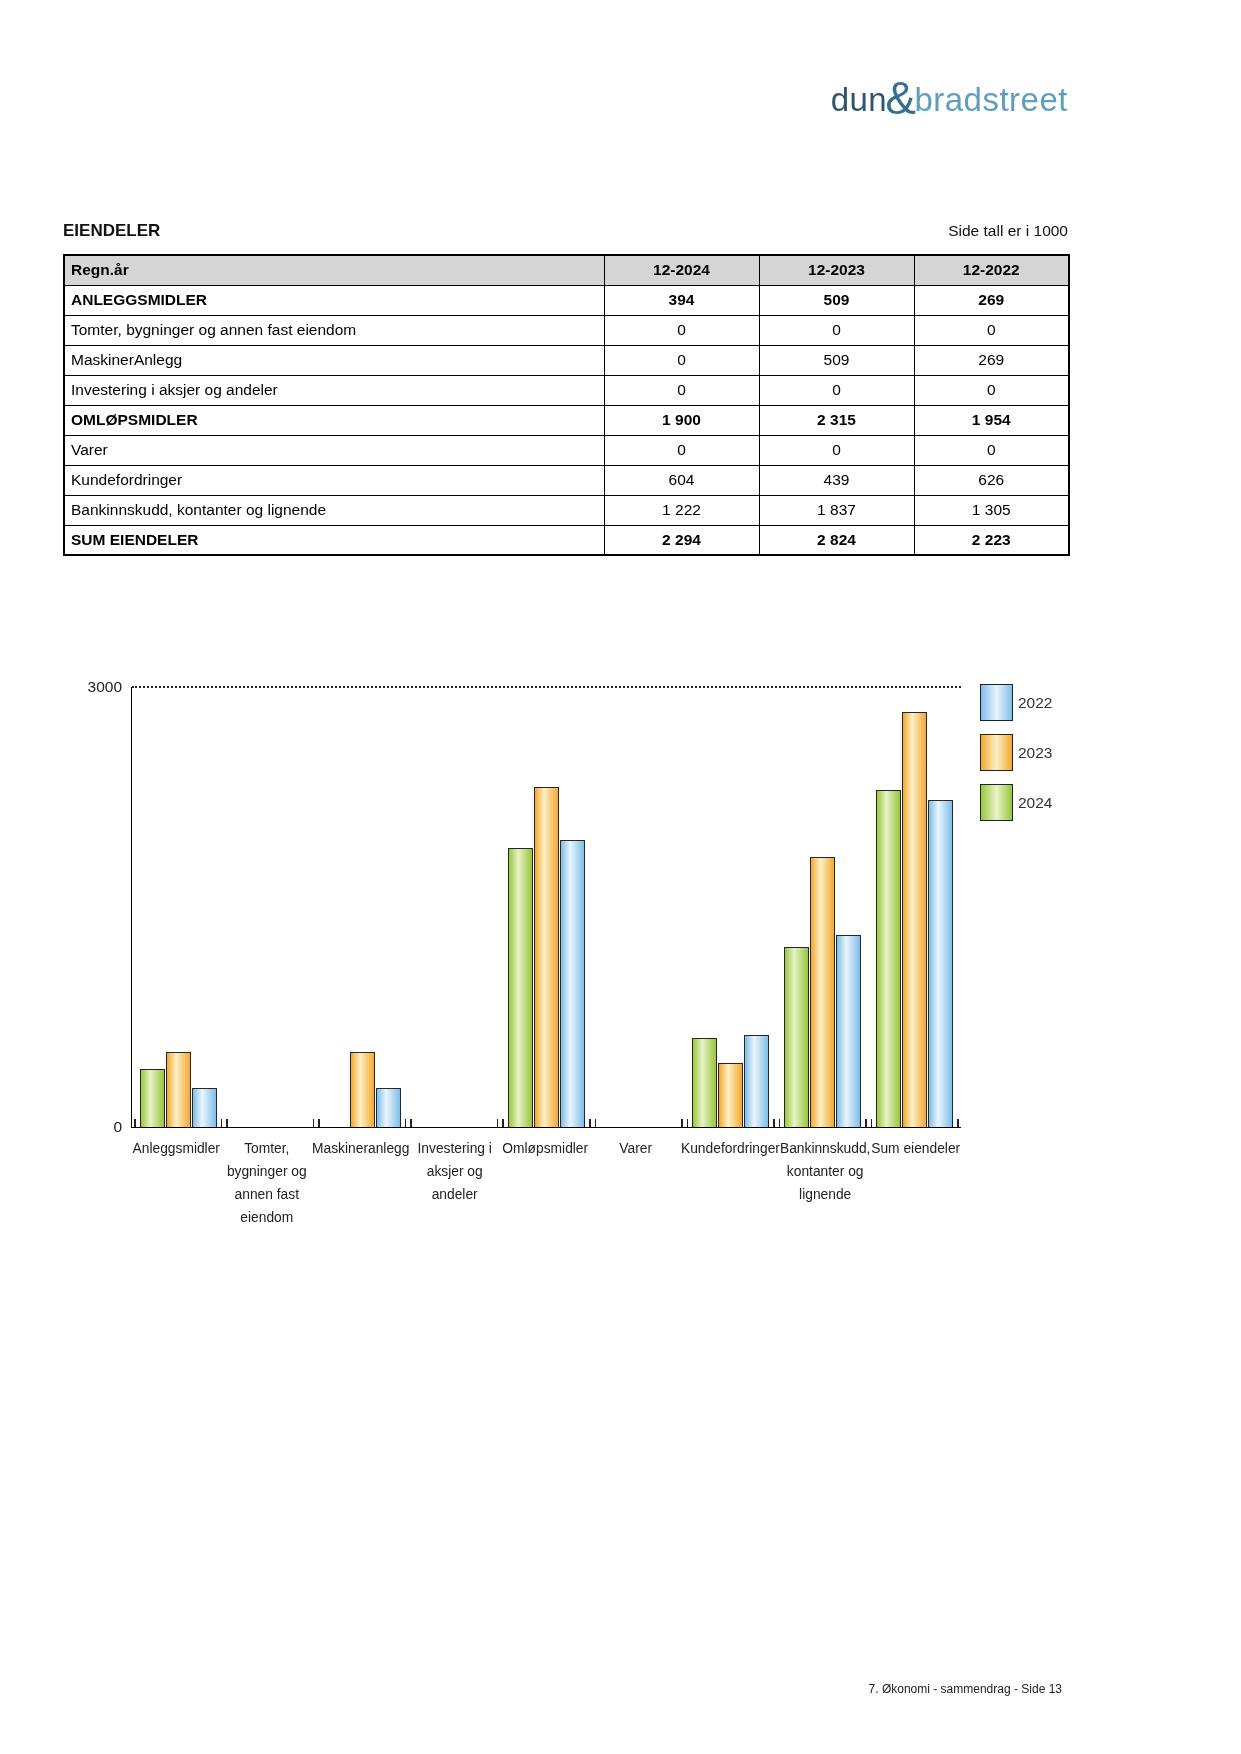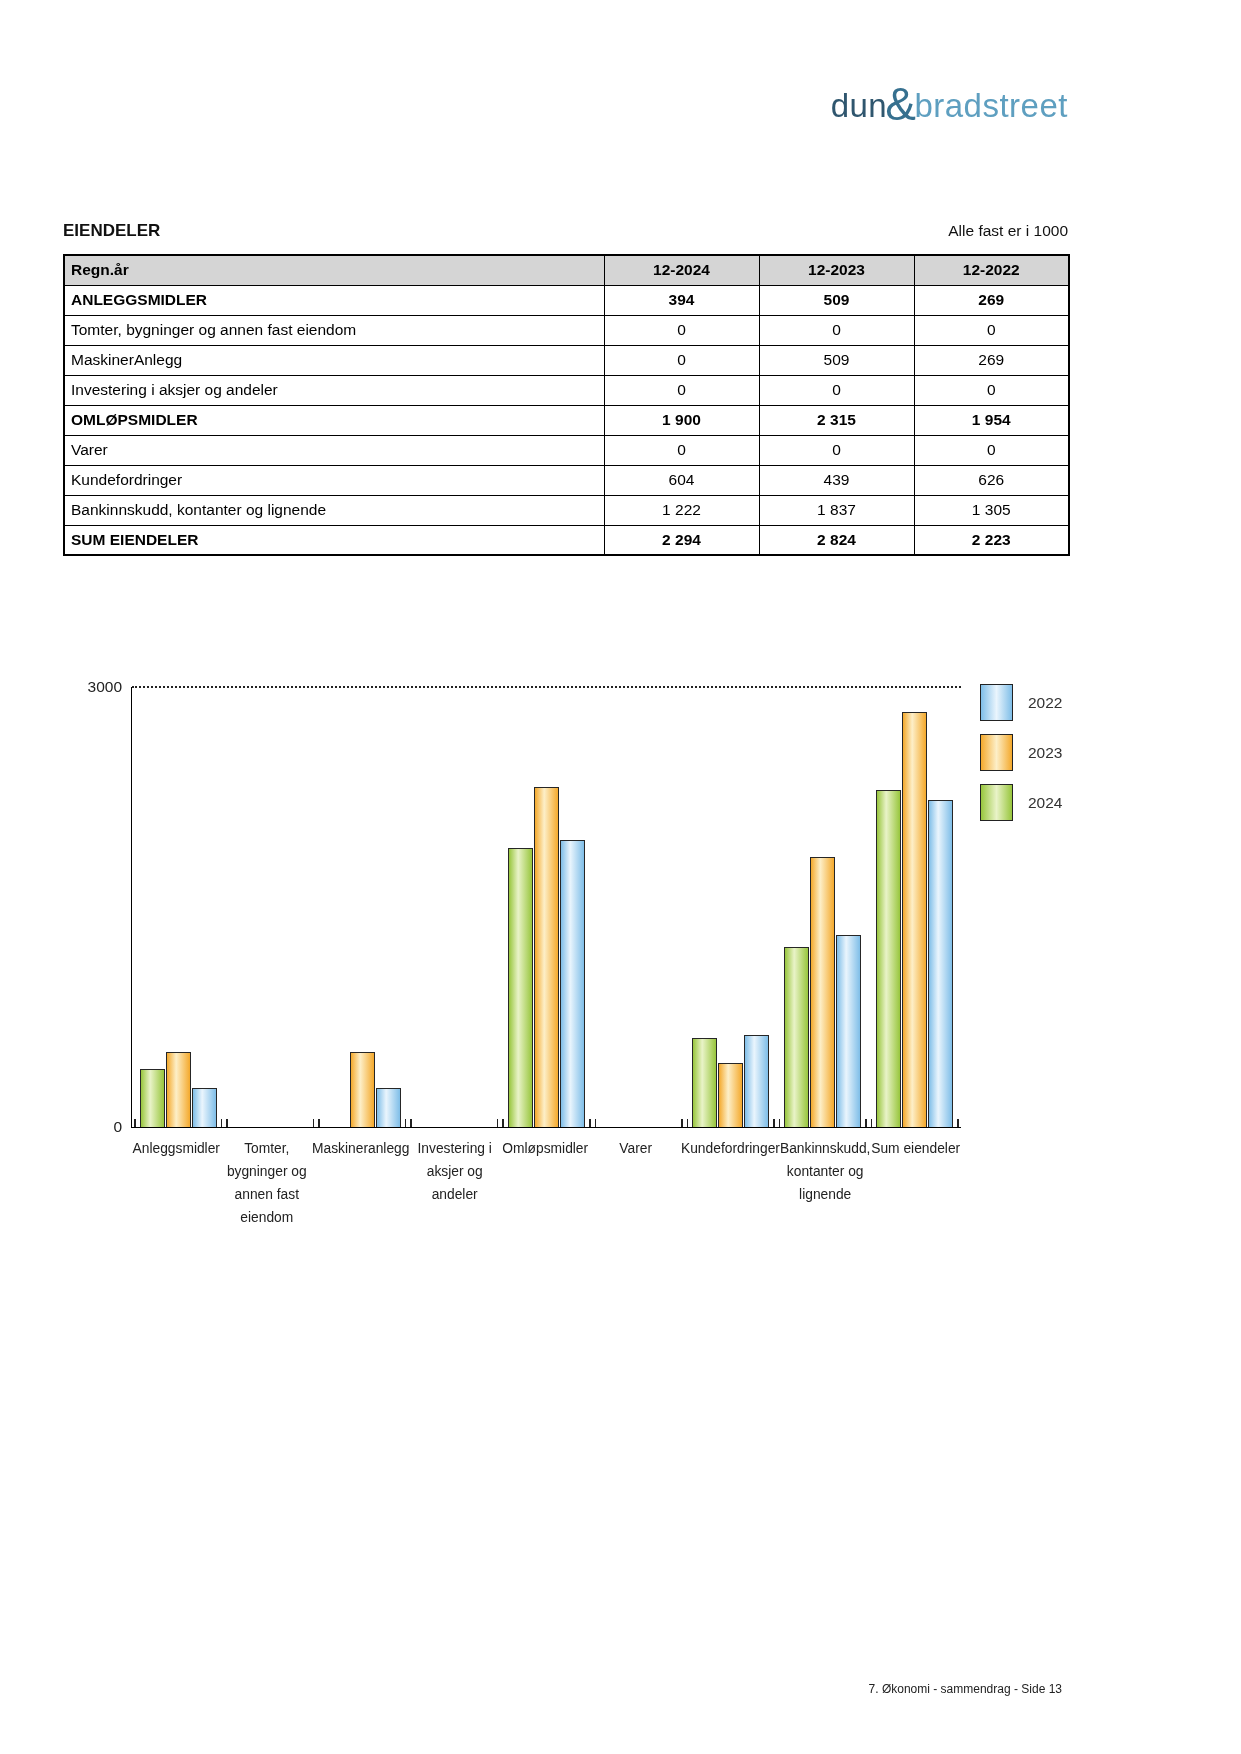--- a/index.html
+++ b/index.html
@@ -4,21 +4,21 @@
 <style>
   * { margin:0; padding:0; box-sizing:border-box; }
   html,body { background:#fff; }
   .page {
     position:relative; width:1241px; height:1754px; background:#ffffff;
     font-family:"Liberation Sans", sans-serif; color:#000; overflow:hidden;
   }
 
   
   .logo {
-    position:absolute; top:74px; left:63px; width:1005px;
+    position:absolute; top:68px; left:63px; width:1005px;
     display:flex; justify-content:flex-end; align-items:baseline;
     letter-spacing:0.5px;
   }
   .logo .dun { font-size:33px; color:#2F566E; font-weight:400; }
   .logo .amp { font-size:46px; color:#36708F; font-weight:400; margin:0 -2px; position:relative; top:3px; }
   .logo .brad { font-size:33px; color:#5E9FC0; font-weight:400; }
 
   
   .caption {
     position:absolute; top:221px; left:63px; width:1005px;
@@ -58,21 +58,21 @@
     display:flex; align-items:flex-end; justify-content:center; gap:1px;
   }
   .tick { position:absolute; bottom:0; width:1.5px; height:8px; background:#222; }
   .tick.l { left:2px; } .tick.r { right:2px; }
   .bar { width:25px; border:1px solid #262626; border-bottom:none; }
   .xlabels { position:absolute; left:68px; top:450px; width:830px; display:flex; }
   .xl { flex:1 1 0; text-align:center; font-size:13.8px; line-height:23px; color:#222; }
 
   
   .legend { position:absolute; left:917px; top:-3px; display:flex; flex-direction:column; gap:13px; }
-  .litem  { display:flex; align-items:center; gap:15px; }
+  .litem  { display:flex; align-items:center; gap:5px; }
   .swatch { width:33px; height:37px; border:1.3px solid #222; }
   .llabel { font-size:15.5px; color:#333; }
 
   
   .footer {
     position:absolute; top:1682px; left:63px; width:1005px;
     text-align:right; font-size:12px; color:#222; padding-right:6px;
   }
 </style>
 </head>
@@ -81,21 +81,21 @@
 <div class="page">
 
   <div class="logo">
     <span class="dun">dun</span>
     <span class="amp">&amp;</span>
     <span class="brad">bradstreet</span>
   </div>
 
   <div class="caption">
     <span class="title">EIENDELER</span>
-    <span class="note">Alle fast er i 1000</span>
+    <span class="note">Side tall er i 1000</span>
   </div>
 
   <table class="fin">
     <colgroup>
         <col class="c0">
         <col class="cn">
         <col class="cn">
         <col class="cn">
       </colgroup>
     <thead>

